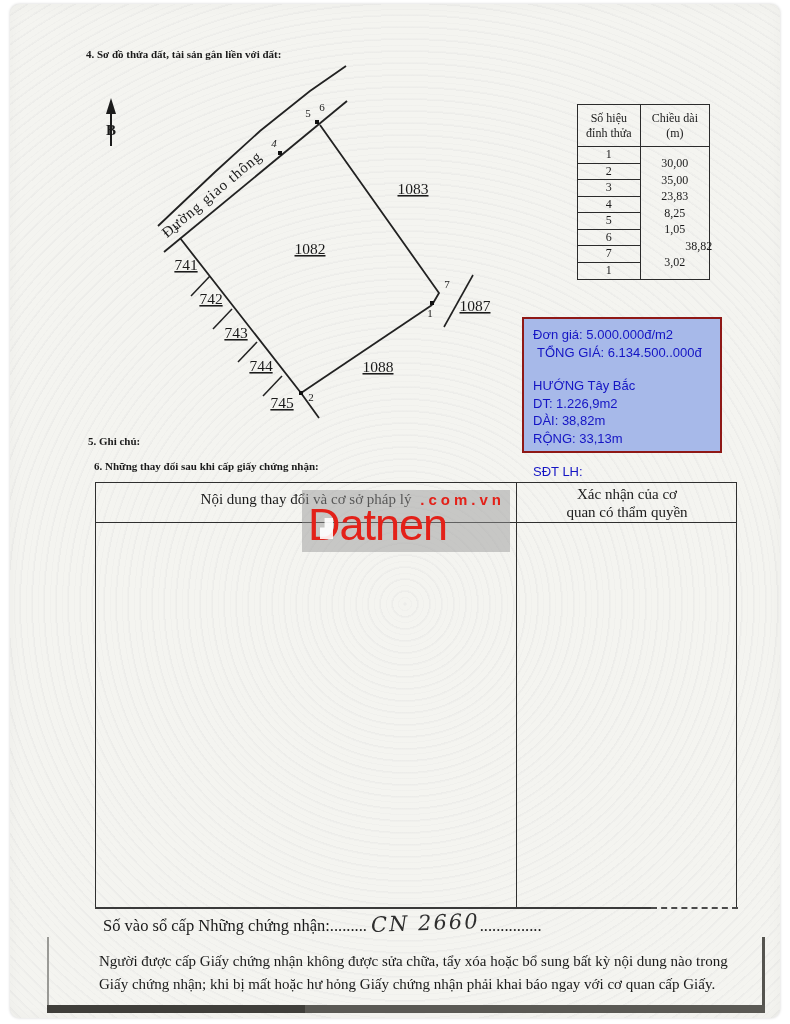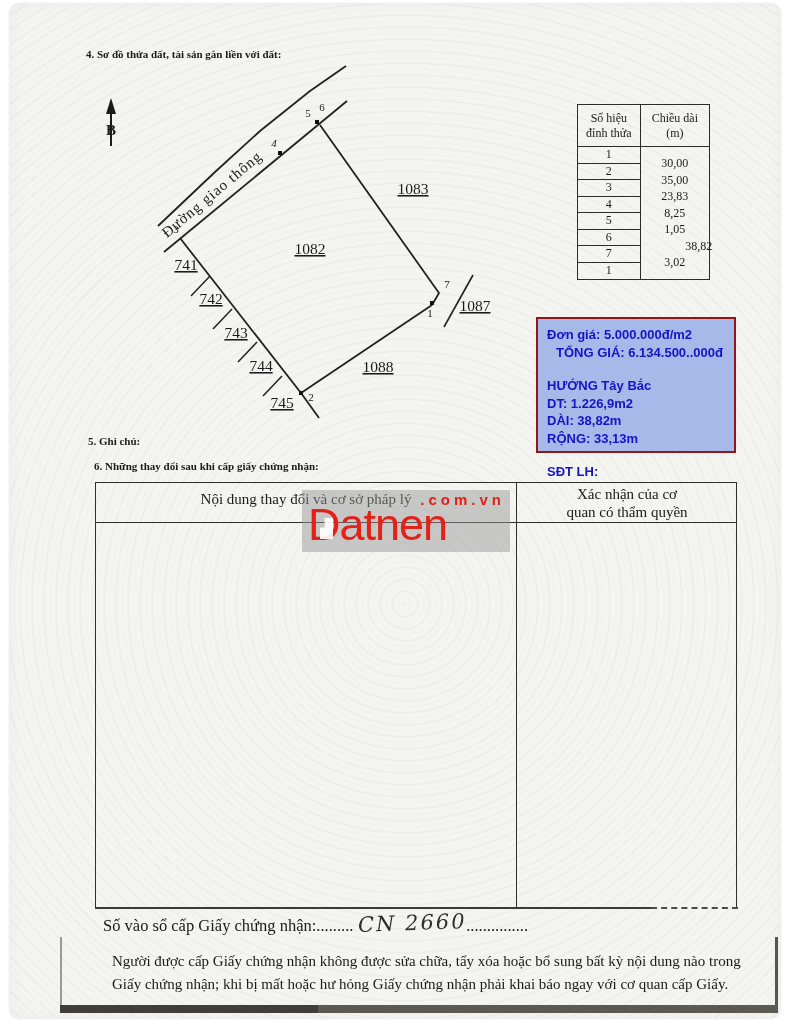--- a/index.html
+++ b/index.html
@@ -33,24 +33,24 @@
   .vt-h2{width:69px;text-align:center;padding:6px 2px 5px 2px;border-left:1px solid #2b2b2b;}
   .vt-body{display:flex;height:132px;}
   .vt-left{width:62px;}
   .vt-cell{height:16.5px;box-sizing:border-box;border-bottom:1px solid #2b2b2b;text-align:center;line-height:15px;}
   .vt-cell:last-child{border-bottom:none;}
   .vt-right{width:69px;border-left:1px solid #2b2b2b;position:relative;}
   .vt-val{position:absolute;width:100%;text-align:center;height:16px;line-height:16px;}
 
   
   .infobox{
-    left:526px;top:313px;width:200px;height:136px;box-sizing:border-box;
+    left:512px;top:313px;width:200px;height:136px;box-sizing:border-box;
     background:#a7b9e9;border:2.5px solid #8f1816;
     font-family:"Liberation Sans","DejaVu Sans",sans-serif;
-    font-weight:bold;color:#1414c4;font-size:13px;line-height:17.5px;
+    font-weight:normal;color:#1414c4;font-size:13px;line-height:17.5px;
     padding:7px 6px 4px 9px;
   }
   .ib-gap{height:16px;}
 
   
   .btable{left:85px;top:478px;width:642px;height:425px;box-sizing:border-box;
     border-top:1.5px solid #2f2f2f;border-left:1.5px solid #2f2f2f;border-right:1.5px solid #2f2f2f;padding-left:40px;}
   .bt-divider{position:absolute;left:420px;top:0;bottom:0;width:0;border-left:1.5px solid #2f2f2f;}
   .bt-headline{position:absolute;left:0;right:0;top:39px;border-top:1.5px solid #2f2f2f;}
   .bt-h1{position:absolute;left:0;top:8px;width:420px;text-align:center;font-size:15px;}
@@ -64,21 +64,21 @@
     font-weight:normal;font-size:45px;line-height:46px;color:#e32119;letter-spacing:-1px;}
   .wm-domain{position:absolute;right:5px;top:1px;font-family:"Liberation Sans","DejaVu Sans",sans-serif;
     font-weight:bold;font-size:15px;color:#e32119;letter-spacing:4px;}
   .wm-building{position:absolute;left:18px;top:28px;width:13px;height:21px;background:#ffffff;
     clip-path:polygon(0 100%, 0 45%, 35% 45%, 35% 0, 100% 0, 100% 100%);opacity:0.9;}
 
   
   .reg-line{left:93px;top:908px;font-size:16.5px;white-space:nowrap;}
   .reg-hand{font-family:"DejaVu Serif",serif;font-style:italic;font-size:21px;letter-spacing:2px;color:#2e2e2e;
     display:inline-block;transform:rotate(-2deg) translateY(-1px);}
-  .sheet-edge{left:37px;top:933px;width:713px;height:68px;border-left:2px solid #9a9a96;border-right:3px solid #55544f;margin-left:13px;}
+  .sheet-edge{left:37px;top:933px;width:713px;height:68px;border-left:2px solid #9a9a96;border-right:3px solid #55544f;}
   .sheet-band{position:absolute;left:-2px;right:-3px;bottom:-8px;height:8px;
     background:linear-gradient(90deg,#3f3e3a 0 36%, #5a5954 36% 100%);}
   .disclaimer{position:absolute;left:50px;top:13px;width:655px;font-size:15px;line-height:23px;}
 </style>
 </head>
 <body>
 
 <div class="paper">
 
   <div class="abs sec-title" style="left:76px;top:44px;">4. Sơ đồ thửa đất, tài sản gắn liền với đất:</div>
@@ -161,21 +161,21 @@
         <div class="vt-val" style="top:58px;">8,25</div>
         <div class="vt-val" style="top:74px;">1,05</div>
         <div class="vt-val" style="top:91px;margin-left:24px;">38,82</div>
         <div class="vt-val" style="top:107px;">3,02</div>
       </div>
     </div>
   </div>
 
   <div class="abs infobox">
     <div>Đơn giá: 5.000.000đ/m2</div>
-    <div style="padding-left:4px;text-align:center;">TỔNG GIÁ: 6.134.500..000đ</div>
+    <div style="padding-left:4px;">TỔNG GIÁ: 6.134.500..000đ</div>
     <div class="ib-gap"></div>
     <div>HƯỚNG Tây Bắc</div>
     <div>DT: 1.226,9m2</div>
     <div>DÀI: 38,82m</div>
     <div>RỘNG: 33,13m</div>
     <div class="ib-gap"></div>
     <div>SĐT LH:</div>
   </div>
 
   <div class="abs sec-title" style="left:78px;top:431px;">5. Ghi chú:</div>
@@ -193,21 +193,21 @@
     <div class="bt-bottom-dash"></div>
   </div>
 
   <div class="abs wm">
     <span class="wm-domain">.com.vn</span>
     <span class="wm-brand">Datnen</span>
     <span class="wm-building"></span>
   </div>
 
   <div class="abs reg-line">
-    <span>Số vào sổ cấp Giấy chứng nhận:</span><span>.........</span>
+    <span>Số vào sổ cấp Những chứng nhận:</span><span>.........</span>
     <span class="reg-hand">CN  2660</span><span>...............</span>
   </div>
 
   <div class="abs sheet-edge">
     <div class="disclaimer">
       <div>Người được cấp Giấy chứng nhận không được sửa chữa, tẩy xóa hoặc bổ sung bất kỳ nội dung nào trong</div>
       <div>Giấy chứng nhận; khi bị mất hoặc hư hỏng Giấy chứng nhận phải khai báo ngay với cơ quan cấp Giấy.</div>
     </div>
     <div class="sheet-band"></div>
   </div>

